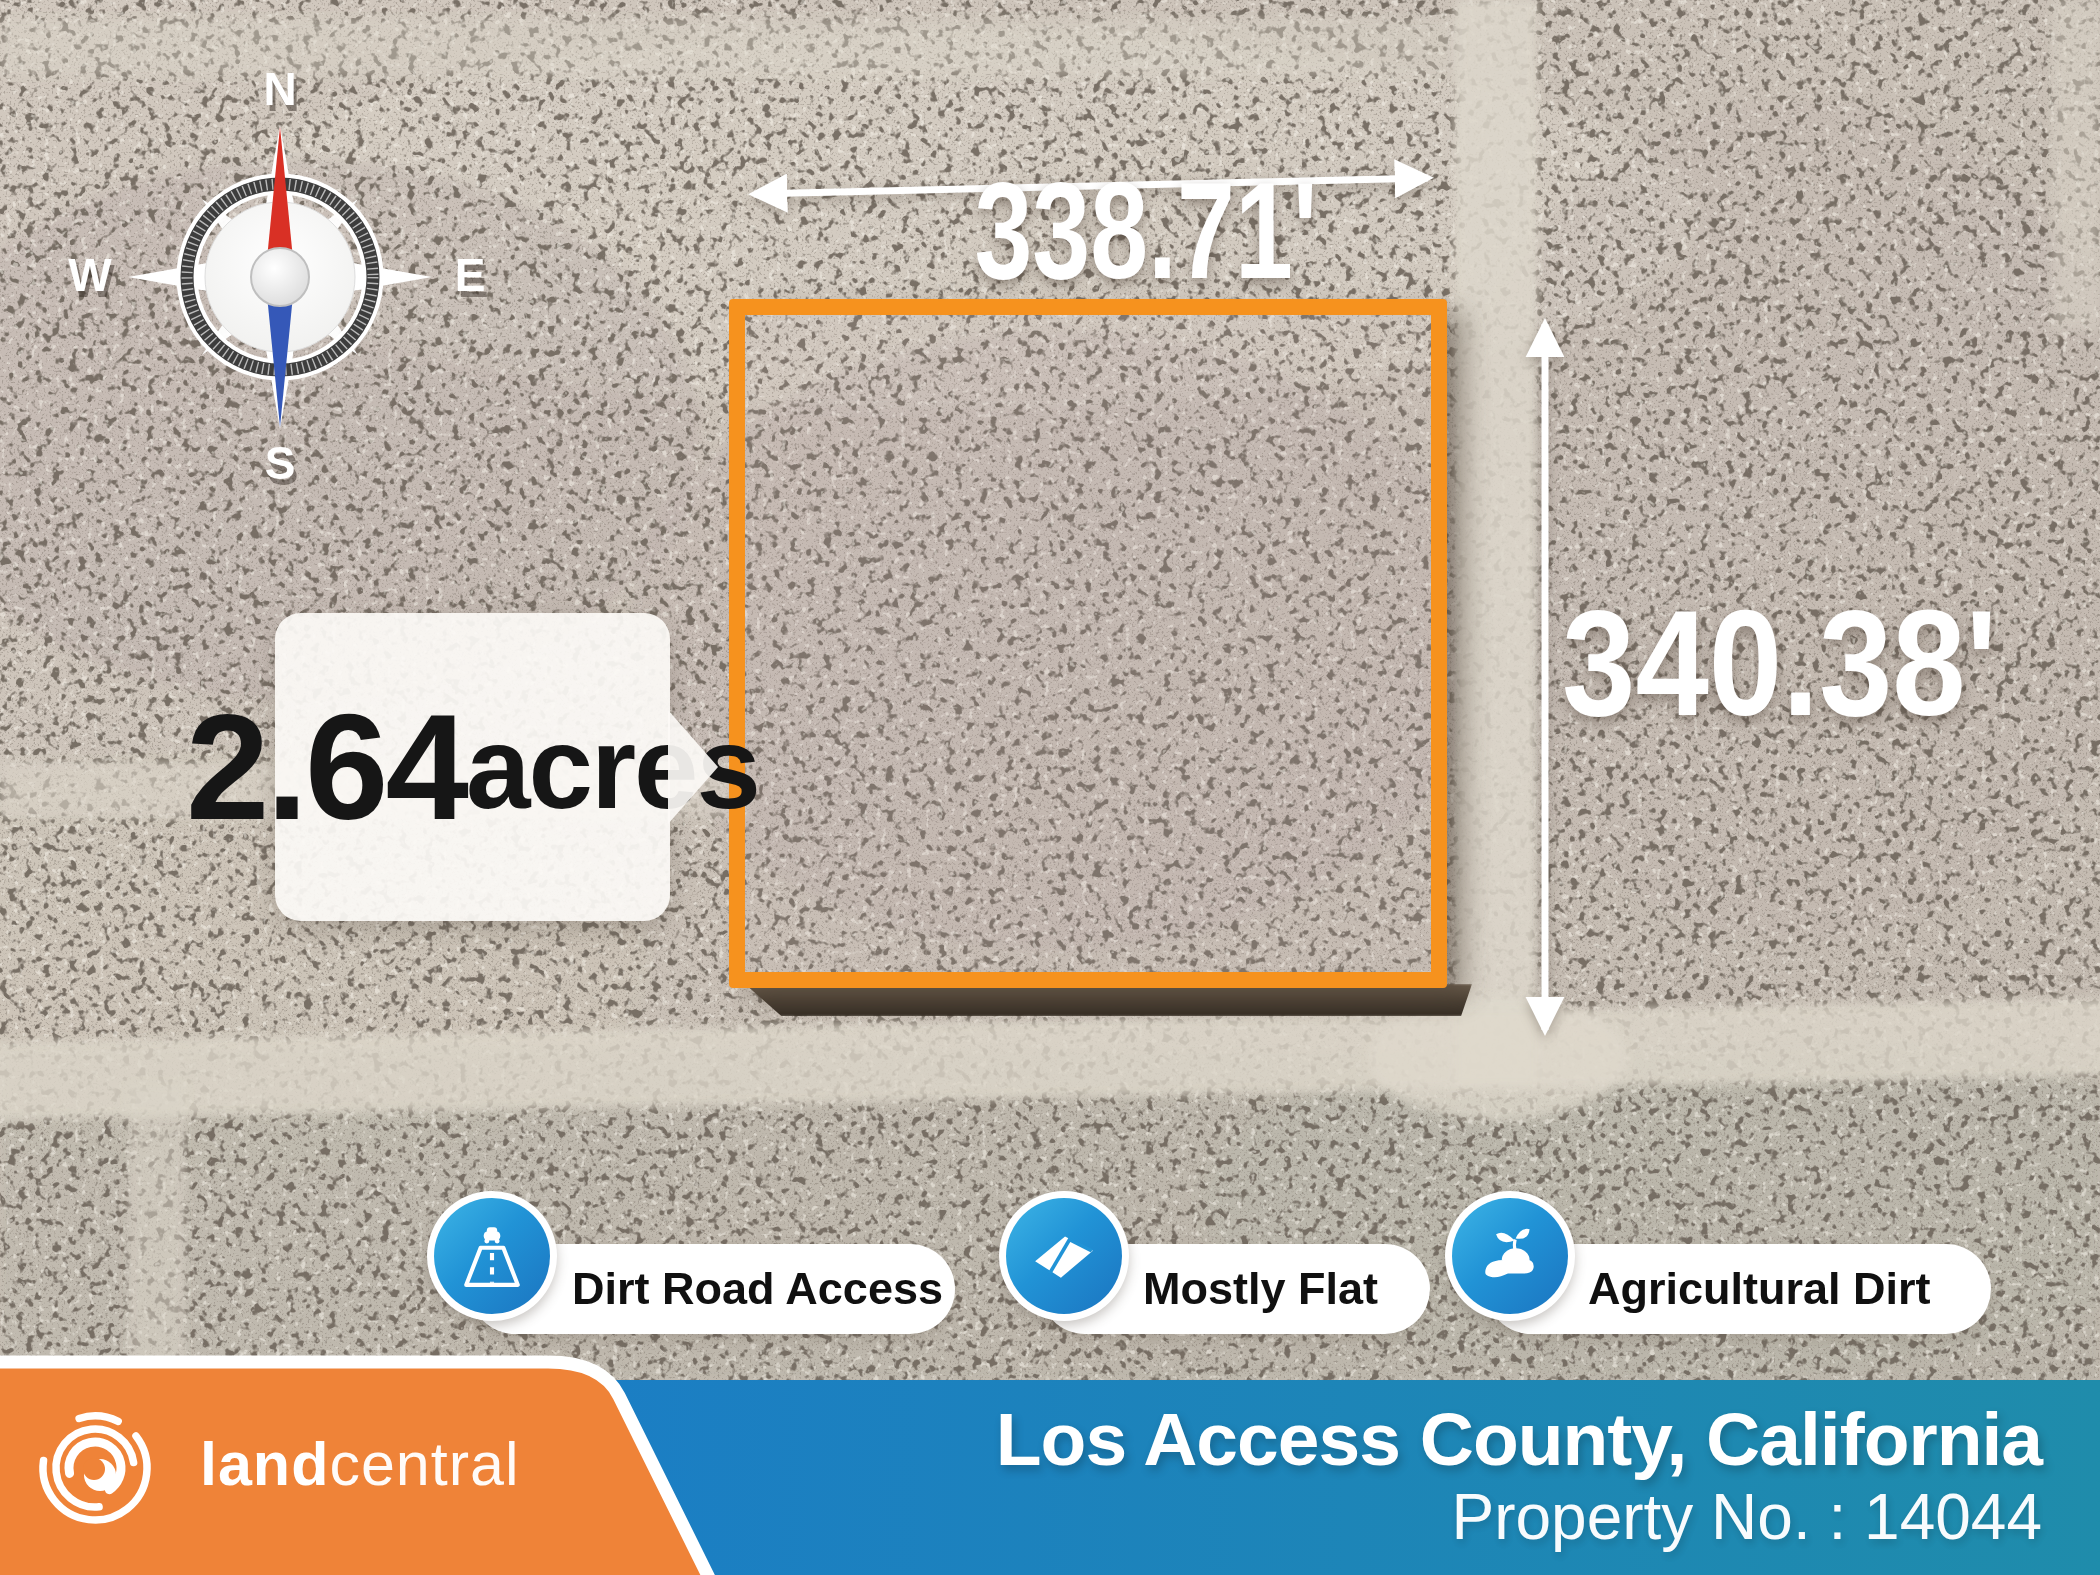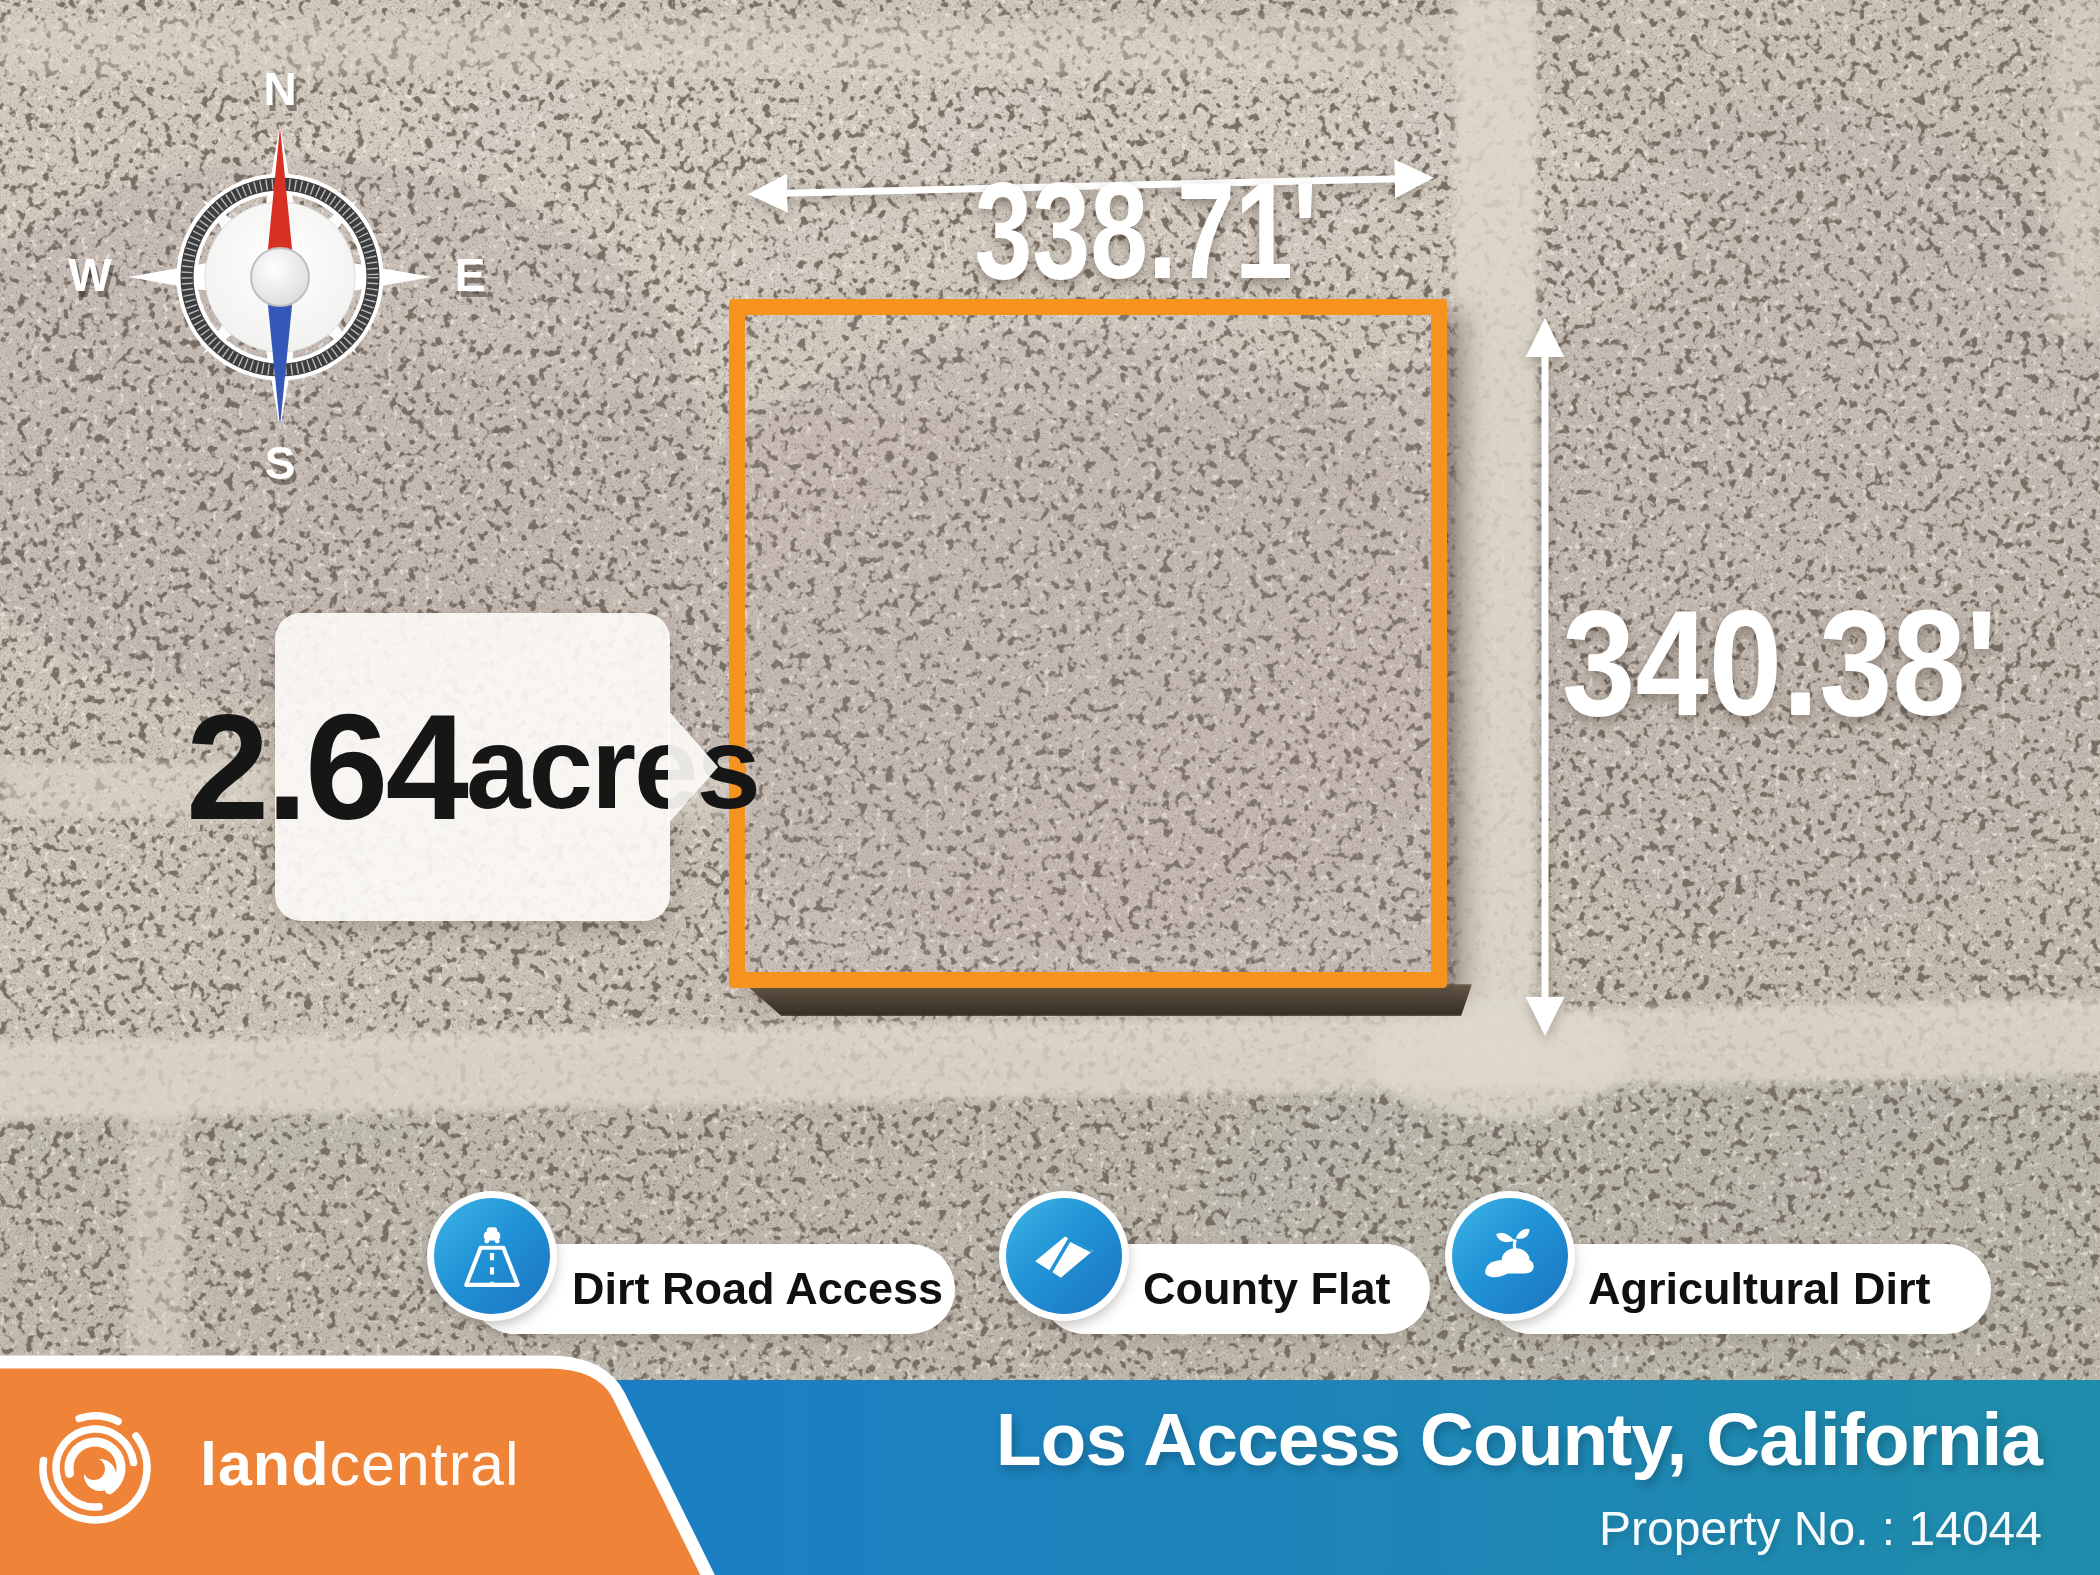--- a/index.html
+++ b/index.html
@@ -80,21 +80,21 @@
   .footer-logo .b{font-weight:bold;}
   .footer-logo .l{font-weight:normal;opacity:.97;}
   .footer-county{
     position:absolute;right:58px;top:1402px;text-align:right;color:#fff;
   }
   .footer-county .title{
     font-size:75px;font-weight:bold;line-height:1;letter-spacing:-1px;
     text-shadow:3px 5px 10px rgba(0,0,0,.22);
   }
   .footer-county .sub{
-    font-size:48px;font-weight:normal;margin-top:28px;line-height:1;opacity:.97;
+    font-size:64px;font-weight:normal;margin-top:8px;line-height:1;opacity:.97;
     text-shadow:2px 4px 8px rgba(0,0,0,.18);
   }
 </style>
 </head>
 <body>
 
 <div id="canvas">
 
   <svg class="layer" width="2100" height="1575" viewBox="0 0 2100 1575">
     <defs>
@@ -253,21 +253,21 @@
           <rect x="24" y="8" width="16" height="9" rx="4"></rect>
           <rect x="27" y="4" width="10" height="6" rx="3"></rect>
           <circle cx="27" cy="17.5" r="2.4"></circle>
           <circle cx="37" cy="17.5" r="2.4"></circle>
         </g>
       </svg>
     </div>
   </div>
 
   <div class="badge-pill" style="left:1040px;width:390px;padding-left:103px;">
-    <span>County Flat</span>
+    <span>Mostly Flat</span>
   </div>
   <div class="badge-circle" style="left:999px;">
     <div class="badge-circle-inner">
       <svg width="66" height="66" viewBox="0 0 64 64">
         <path d="M4 37 L33 13 L60 27 L29 53 Z" fill="#ffffff"></path>
         <g stroke="#2193d6" stroke-width="3.5" fill="none">
           <path d="M38 15 L18 49"></path>
           <path d="M37 16 L59 27"></path>
         </g>
       </svg>

